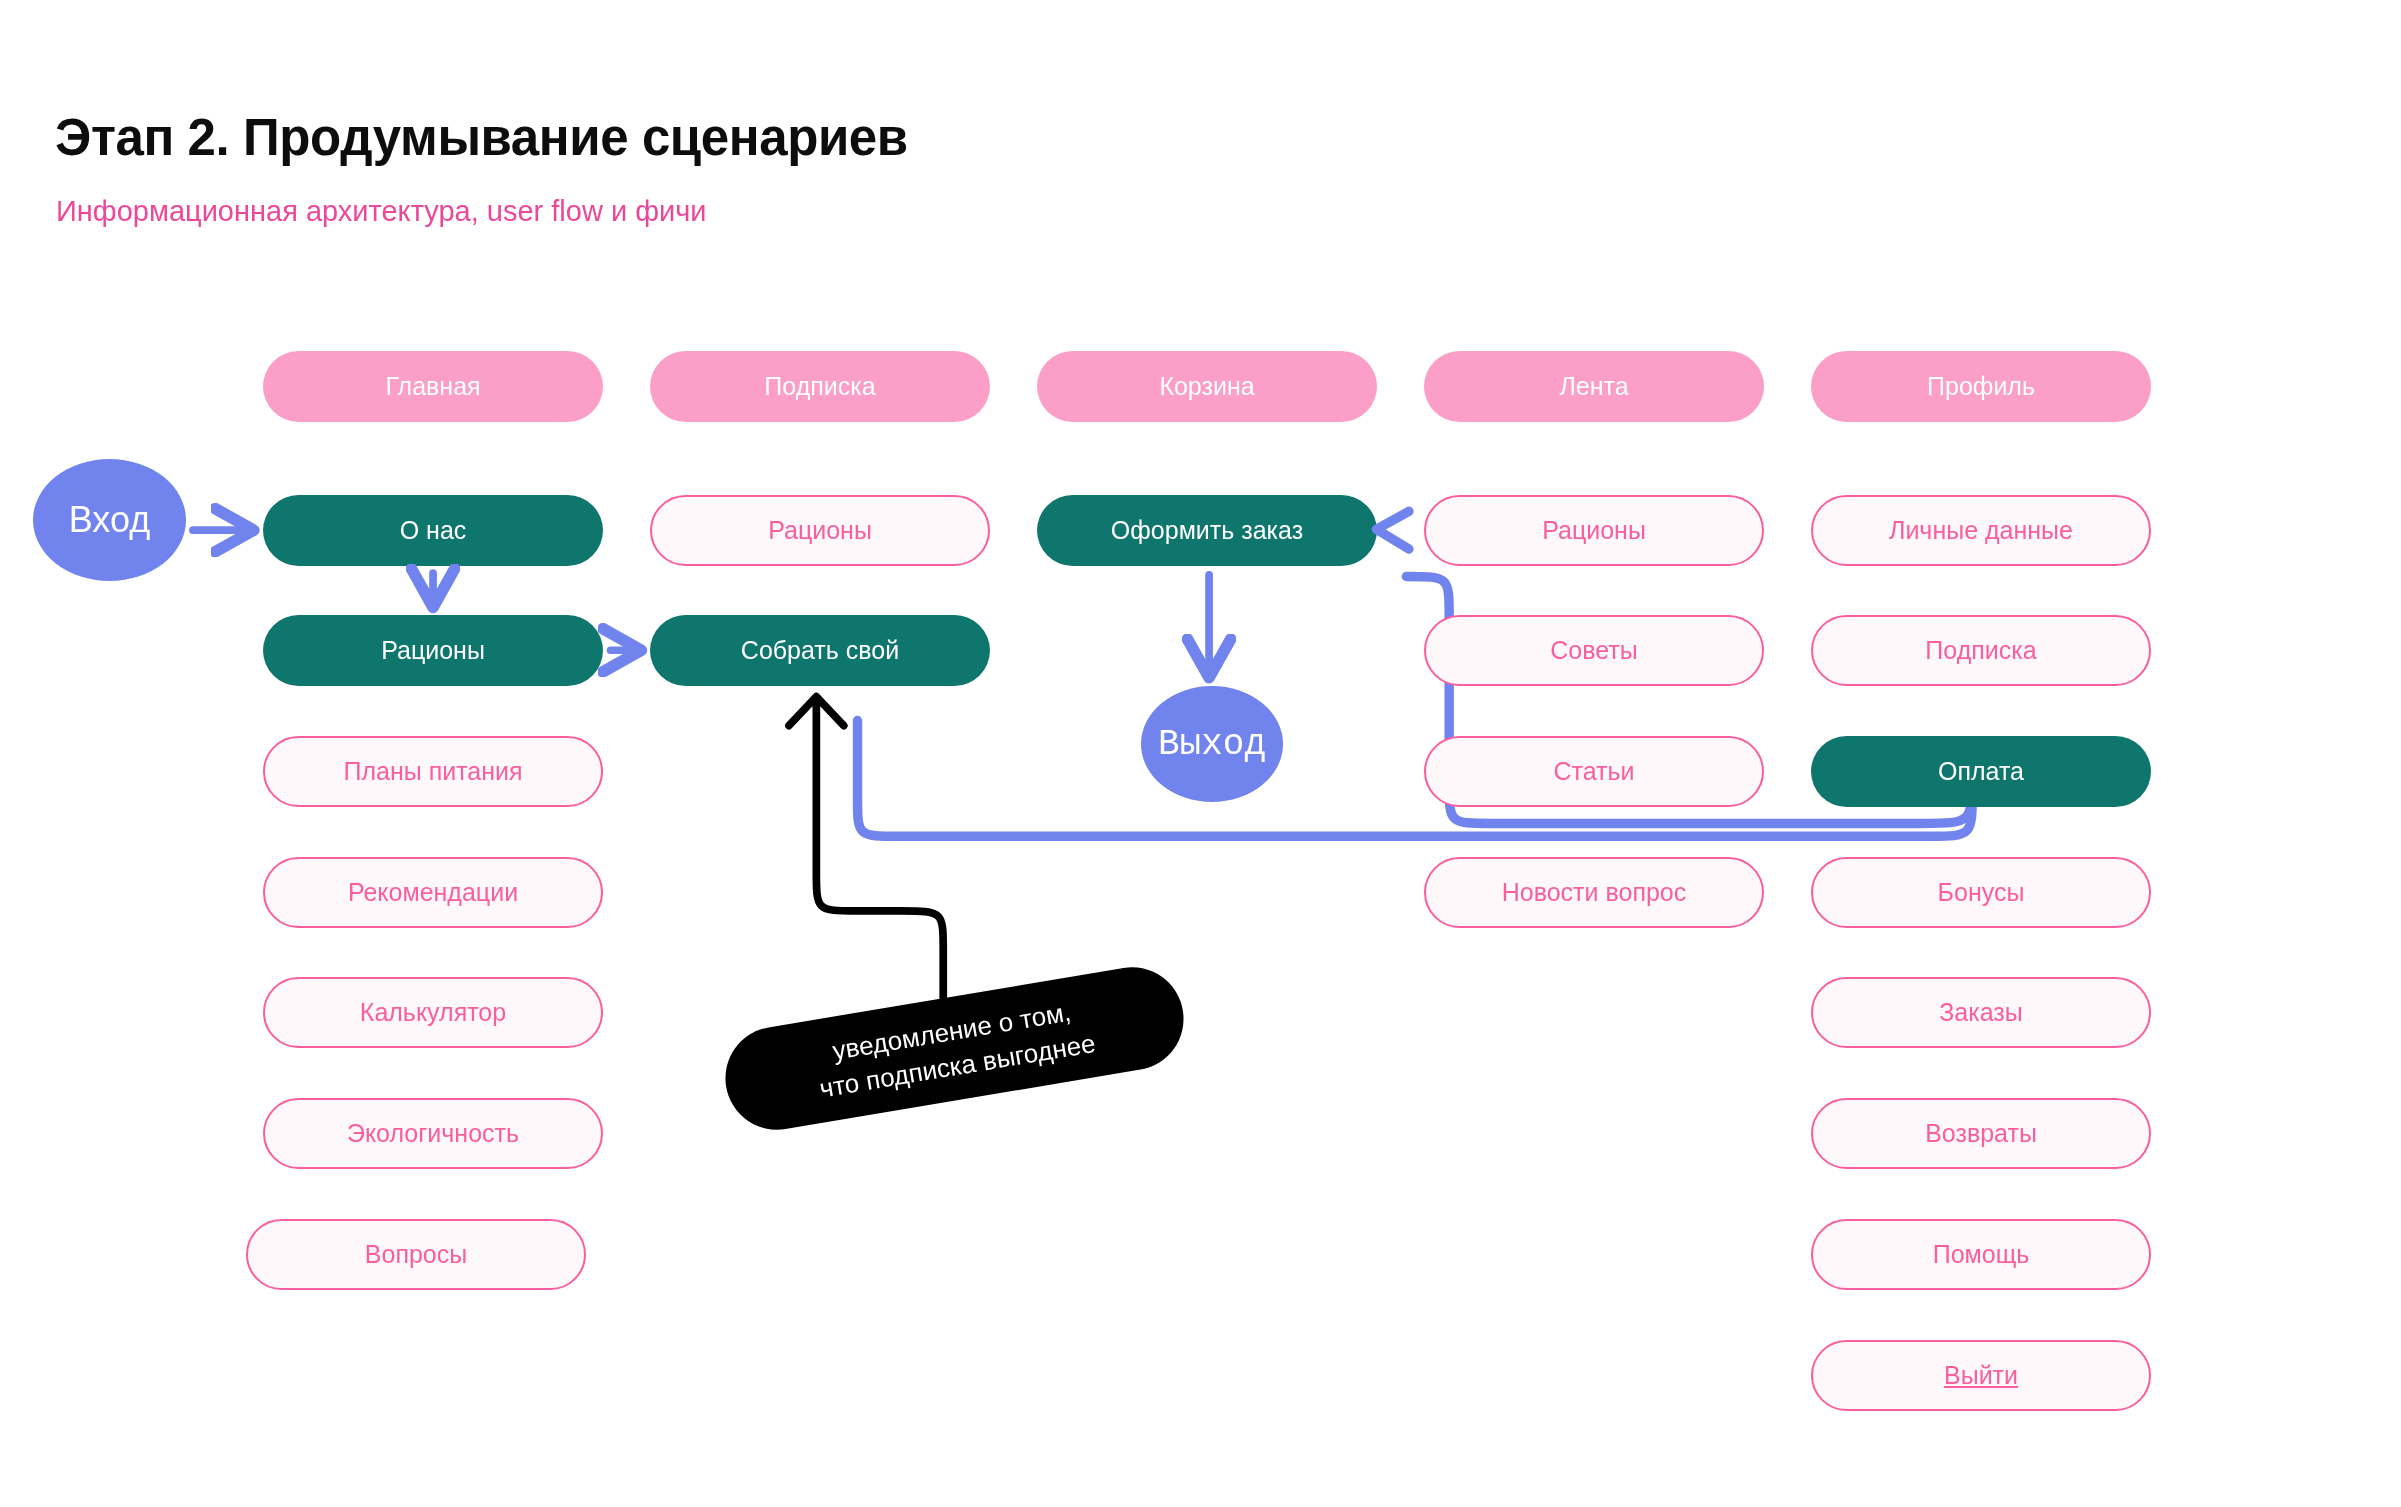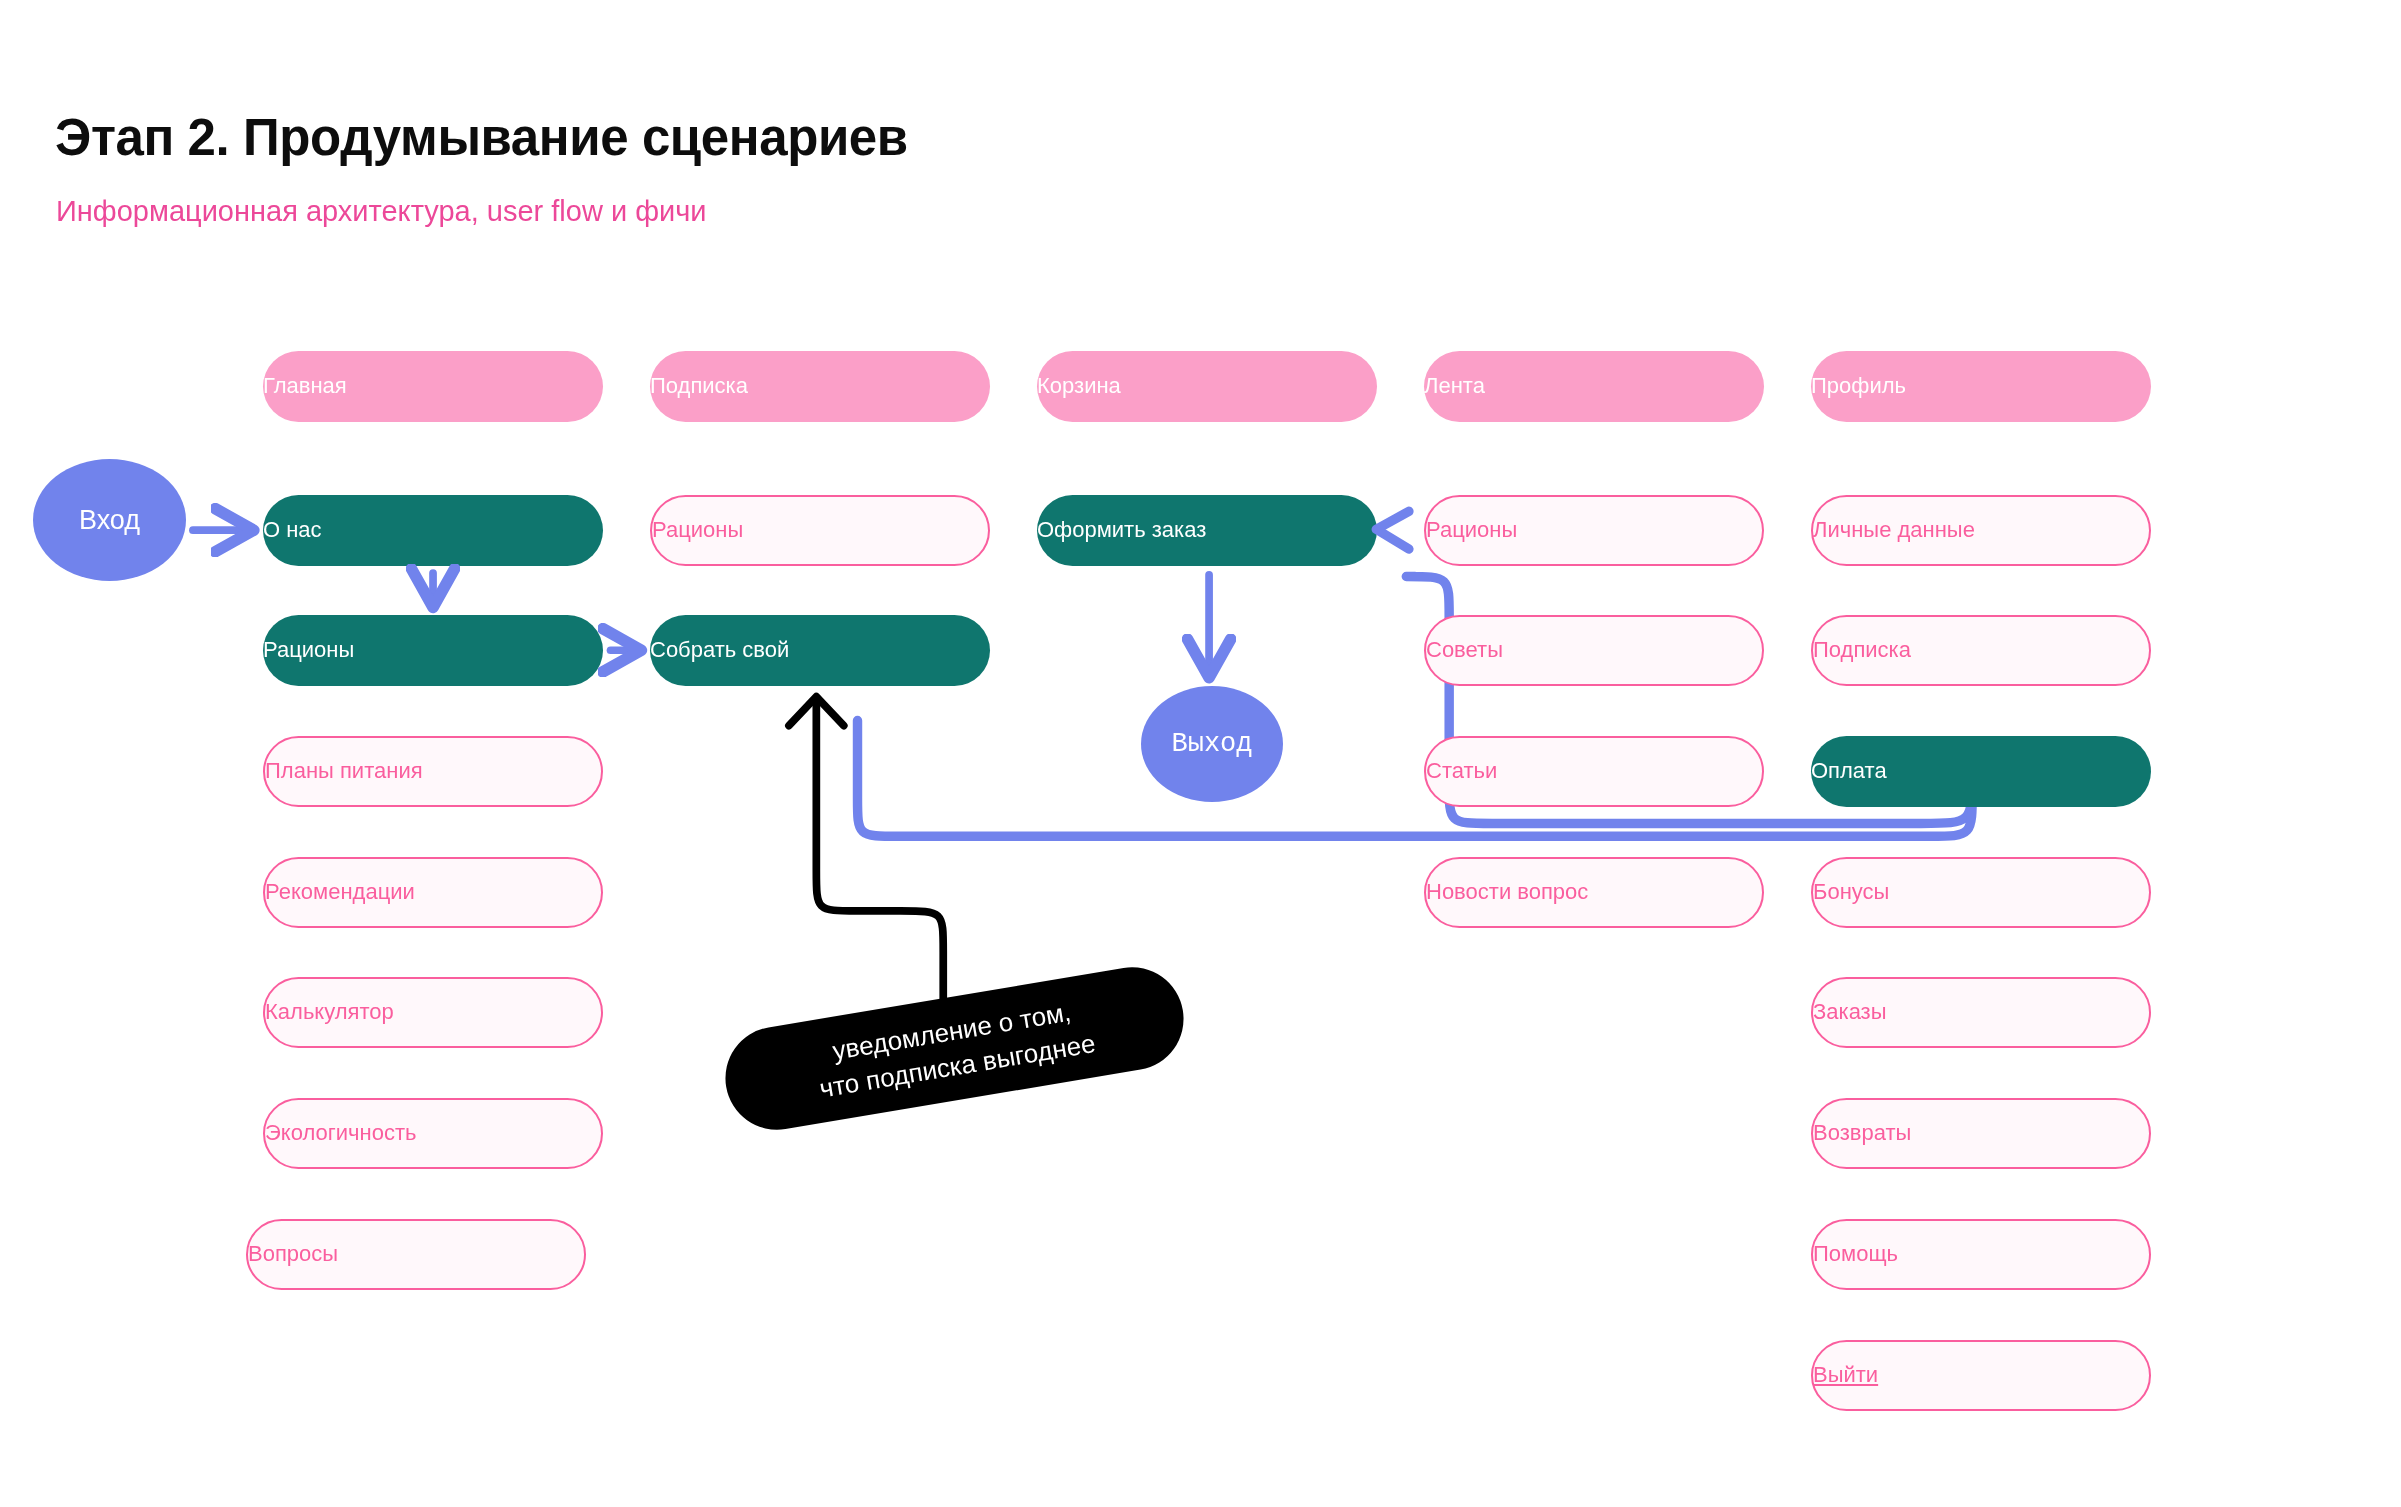--- a/index.html
+++ b/index.html
@@ -26,44 +26,44 @@
 
   
   .wire{position:absolute;left:0;top:0;width:2401px;height:1508px;pointer-events:none;}
   #wires-under{z-index:1;}
   #wires-over{z-index:5;}
 
   
   .node{
     position:absolute;
     box-sizing:border-box;
-    display:flex;align-items:center;
+    display:flex;align-items:center;justify-content:center;
     border-radius:857px;
-    font-size:22px;
+    font-size:25px;
     line-height:1.1;
     text-align:center;
     white-space:nowrap;
     z-index:3;
   }
   .node.header{
     background:#fb9fc8;color:#ffffff;border:none;
   }
   .node.solid{
     background:#0f766e;color:#ffffff;border:none;
   }
   .node.outline{
     background:#fff8fb;color:#fa5e9e;border:2.1px solid #fa5e9e;
   }
   .circle{
     position:absolute;
     box-sizing:border-box;
     display:flex;align-items:center;justify-content:center;
     border-radius:50%;
     background:#7183ec;color:#fff;
-    font-size:27px;
+    font-size:36px;
     z-index:4;
   }
 
   
   #callout{
     position:absolute;
     left:723px;top:997px;
     width:463px;height:103px;
     background:#000000;
     border-radius:857px;

